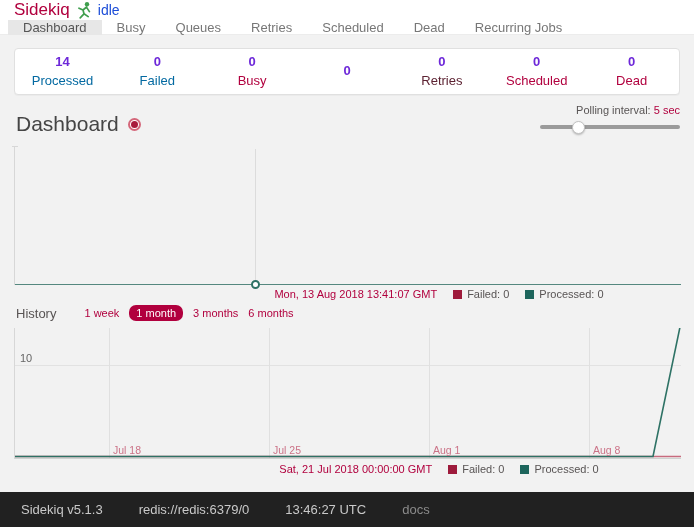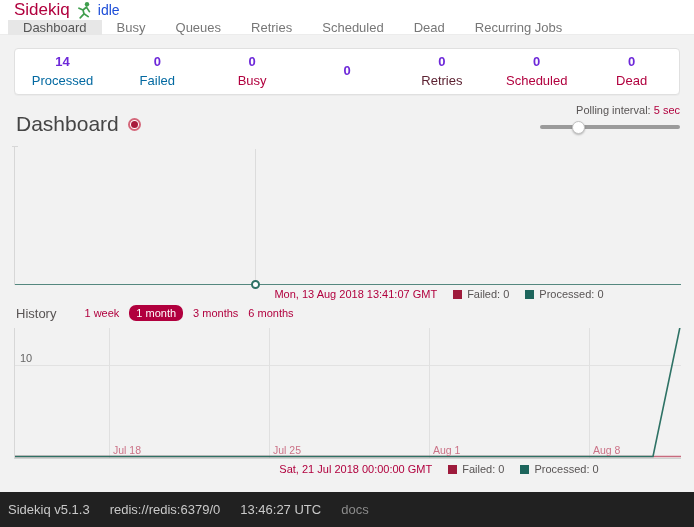--- a/index.html
+++ b/index.html
@@ -77,21 +77,21 @@
   .hist-hgrid { position:absolute; left:0; right:0; top:37px; height:1px; background:#e2e2e2; }
   .hist-ytick { position:absolute; left:5px; top:24px; font-size:11px; color:#666; }
   .hist-vgrid { position:absolute; top:0; bottom:0; width:1px; background:#e0e0e0; }
   .vg1{left:94px} .vg2{left:254px} .vg3{left:414px} .vg4{left:574px}
   .hist-xtick { position:absolute; bottom:2px; font-size:10.5px; color:#cb7287; }
   .xt1{left:98px} .xt2{left:258px} .xt3{left:418px} .xt4{left:578px}
   .hist-lines { position:absolute; left:0; top:0; width:666px; height:130px; }
 
   
   .footer { position:absolute; left:0; right:0; bottom:0; height:35px; background:#212121;
-            display:flex; align-items:center; padding-left:8px; gap:20px;
+            display:flex; align-items:center; padding-left:21px; gap:36px;
             font-size:13px; color:#c9c9c9; }
   .footer a { color:#8b8b8b; }
 </style>
 </head>
 <body>
 
 <div class="app">
 
   <div class="navbar">
     <div class="brand-wrap">

